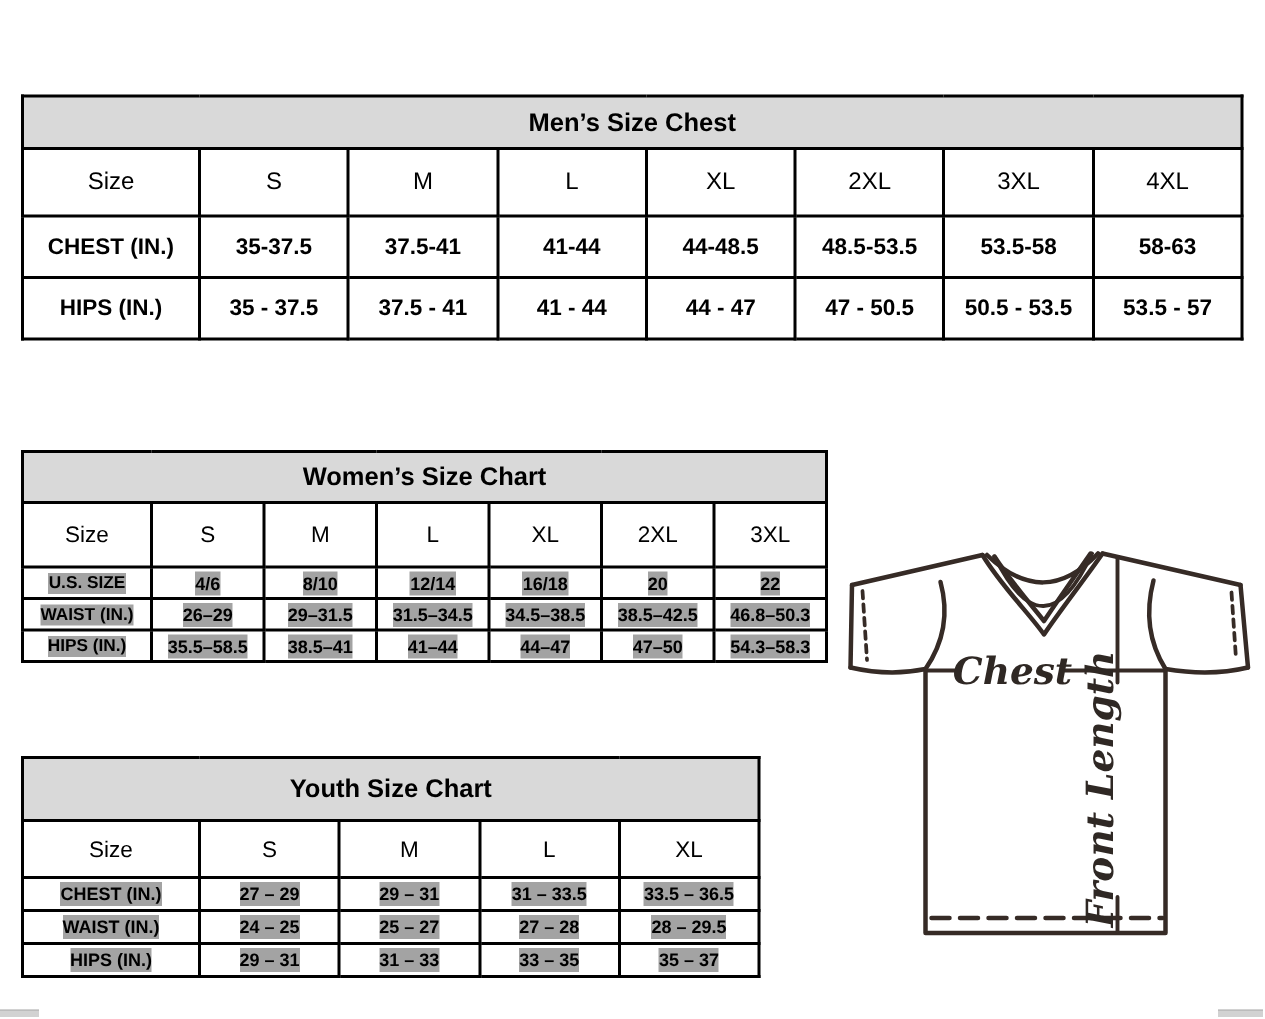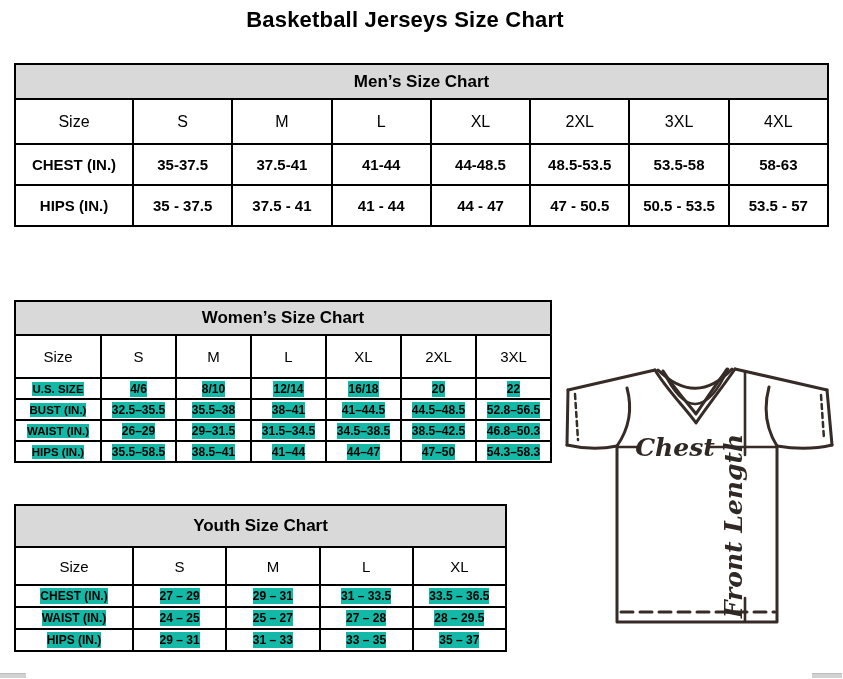--- a/index.html
+++ b/index.html
@@ -29,51 +29,50 @@
   .women tbody th,.women tbody td{height:19px;font-size:12px;}
   .women tbody th{font-size:11.5px;}
 
   
   .youth{left:14px;top:504px;width:493px;}
   .youth col.c0{width:118px;}
   .youth tr.band th{height:40px;}
   .youth tr.cols th{height:36px;font-size:15px;}
   .youth tbody th,.youth tbody td{height:20px;font-size:12px;}
 
-  .hl{background:#14b8a6;padding:1px 0;white-space:nowrap;}
+  .hl{background:#a3a3a3;padding:1px 0;white-space:nowrap;}
 
   .jersey-svg{position:absolute;left:555px;top:358px;width:290px;height:321px;}
   .jersey-svg text{font-family:"DejaVu Serif","Liberation Serif",serif;
         font-style:italic;font-weight:bold;fill:#2f2824;}
 
   .sb{position:absolute;height:4px;background:#d2d2d2;border-top:1px solid #bcbcbc;}
   .sb-left{left:0;top:673px;width:26px;}
   .sb-right{left:812px;top:673px;width:30px;}
 </style>
 </head>
 <body>
 
 <div class="page">
 
-  <div class="page-title">Basketball Jerseys Size Chart</div>
 
   <table class="size-table men">
       <colgroup>
         <col class="c0">
         <col>
         <col>
         <col>
         <col>
         <col>
         <col>
         <col>
       </colgroup>
       <thead>
         <tr class="band">
-          <th colspan="8">Men’s Size Chart</th>
+          <th colspan="8">Men’s Size Chest</th>
         </tr>
         <tr class="cols">
           <th>Size</th>
           <th>S</th>
           <th>M</th>
           <th>L</th>
           <th>XL</th>
           <th>2XL</th>
           <th>3XL</th>
           <th>4XL</th>
@@ -131,29 +130,20 @@
         <tr>
           <th><span class="hl">U.S. SIZE</span></th>
           <td><span class="hl">4/6</span></td>
           <td><span class="hl">8/10</span></td>
           <td><span class="hl">12/14</span></td>
           <td><span class="hl">16/18</span></td>
           <td><span class="hl">20</span></td>
           <td><span class="hl">22</span></td>
         </tr>
         <tr>
-          <th><span class="hl">BUST (IN.)</span></th>
-          <td><span class="hl">32.5–35.5</span></td>
-          <td><span class="hl">35.5–38</span></td>
-          <td><span class="hl">38–41</span></td>
-          <td><span class="hl">41–44.5</span></td>
-          <td><span class="hl">44.5–48.5</span></td>
-          <td><span class="hl">52.8–56.5</span></td>
-        </tr>
-        <tr>
           <th><span class="hl">WAIST (IN.)</span></th>
           <td><span class="hl">26–29</span></td>
           <td><span class="hl">29–31.5</span></td>
           <td><span class="hl">31.5–34.5</span></td>
           <td><span class="hl">34.5–38.5</span></td>
           <td><span class="hl">38.5–42.5</span></td>
           <td><span class="hl">46.8–50.3</span></td>
         </tr>
         <tr>
           <th><span class="hl">HIPS (IN.)</span></th>

